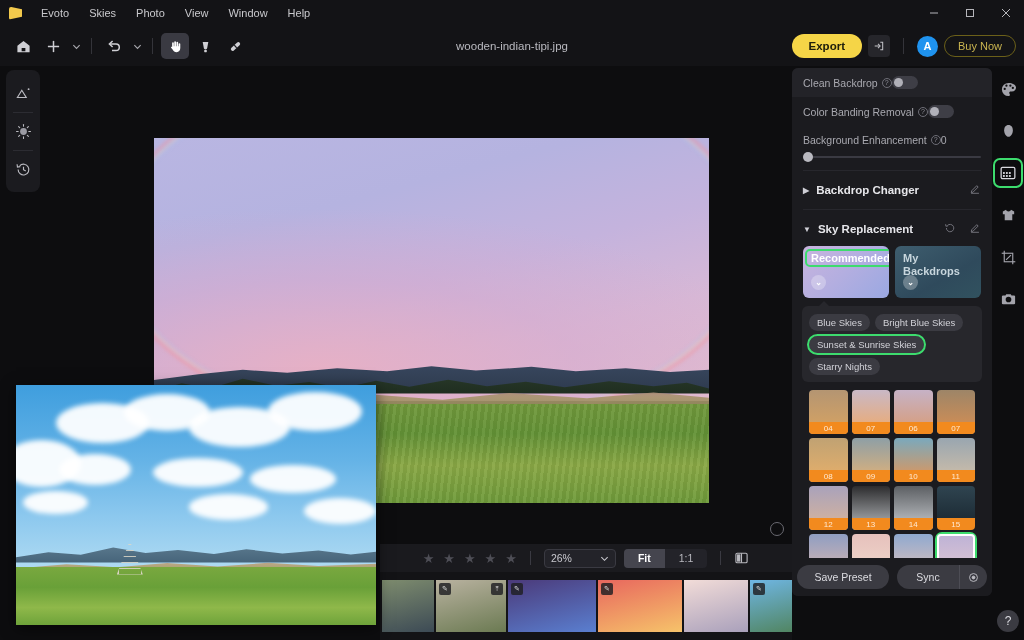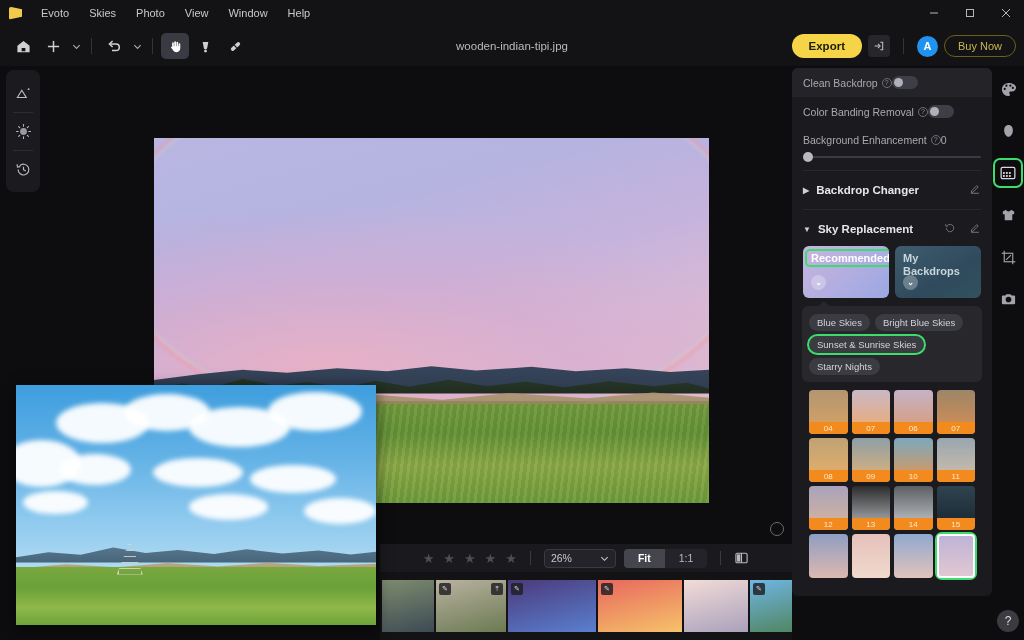--- a/index.html
+++ b/index.html
@@ -711,20 +711,32 @@
           <div class="thumb" style="background: linear-gradient(rgb(230, 193, 188) 0%, rgb(240, 217, 205) 100%);"></div>
         </div>
         <div style="position: relative;">
           <div class="thumb" style="background: linear-gradient(rgb(143, 169, 207) 0%, rgb(226, 195, 187) 100%);"></div>
         </div>
         <div class="hl-green" style="position: relative; border-radius: 5px;">
           <div class="thumb sel" style="background: linear-gradient(rgb(189, 178, 214) 0%, rgb(227, 201, 210) 100%);"></div>
         </div>
       </div>
 
+    <div class="panel-foot">
+      <div class="pill">Save Preset</div>
+      <div class="sync-group">
+        <div class="lb">Sync</div>
+        <div class="gear">
+          <svg width="11" height="11" viewBox="0 0 12 12" fill="none" stroke="currentColor" stroke-width="1">
+            <circle cx="6" cy="6" r="4.3"></circle>
+              <circle cx="6" cy="6" r="1.5" fill="currentColor"></circle>
+          </svg>
+        </div>
+      </div>
+    </div>
   </div>
 
   <div class="right-rail">
     <div class="rr-btn">
       <svg width="17" height="17" viewBox="0 0 18 18" fill="currentColor">
         <path d="M9 2a7 7 0 0 0 0 14c.9 0 1.5-.7 1.5-1.5 0-.4-.2-.7-.4-1-.2-.3-.4-.6-.4-1 0-.8.7-1.5 1.5-1.5h1.3A4.5 4.5 0 0 0 17 6.6C16.6 3.9 13.1 2 9 2zM5 9.6a1.2 1.2 0 1 1 0-2.4 1.2 1.2 0 0 1 0 2.4zm1.8-3.4a1.2 1.2 0 1 1 0-2.4 1.2 1.2 0 0 1 0 2.4zm4.2 0a1.2 1.2 0 1 1 0-2.4 1.2 1.2 0 0 1 0 2.4zm2.6 2.4a1.2 1.2 0 1 1 0-2.4 1.2 1.2 0 0 1 0 2.4z"></path>
       </svg>
     </div>
     <div class="rr-btn">
       <svg width="17" height="17" viewBox="0 0 18 18" fill="currentColor">

